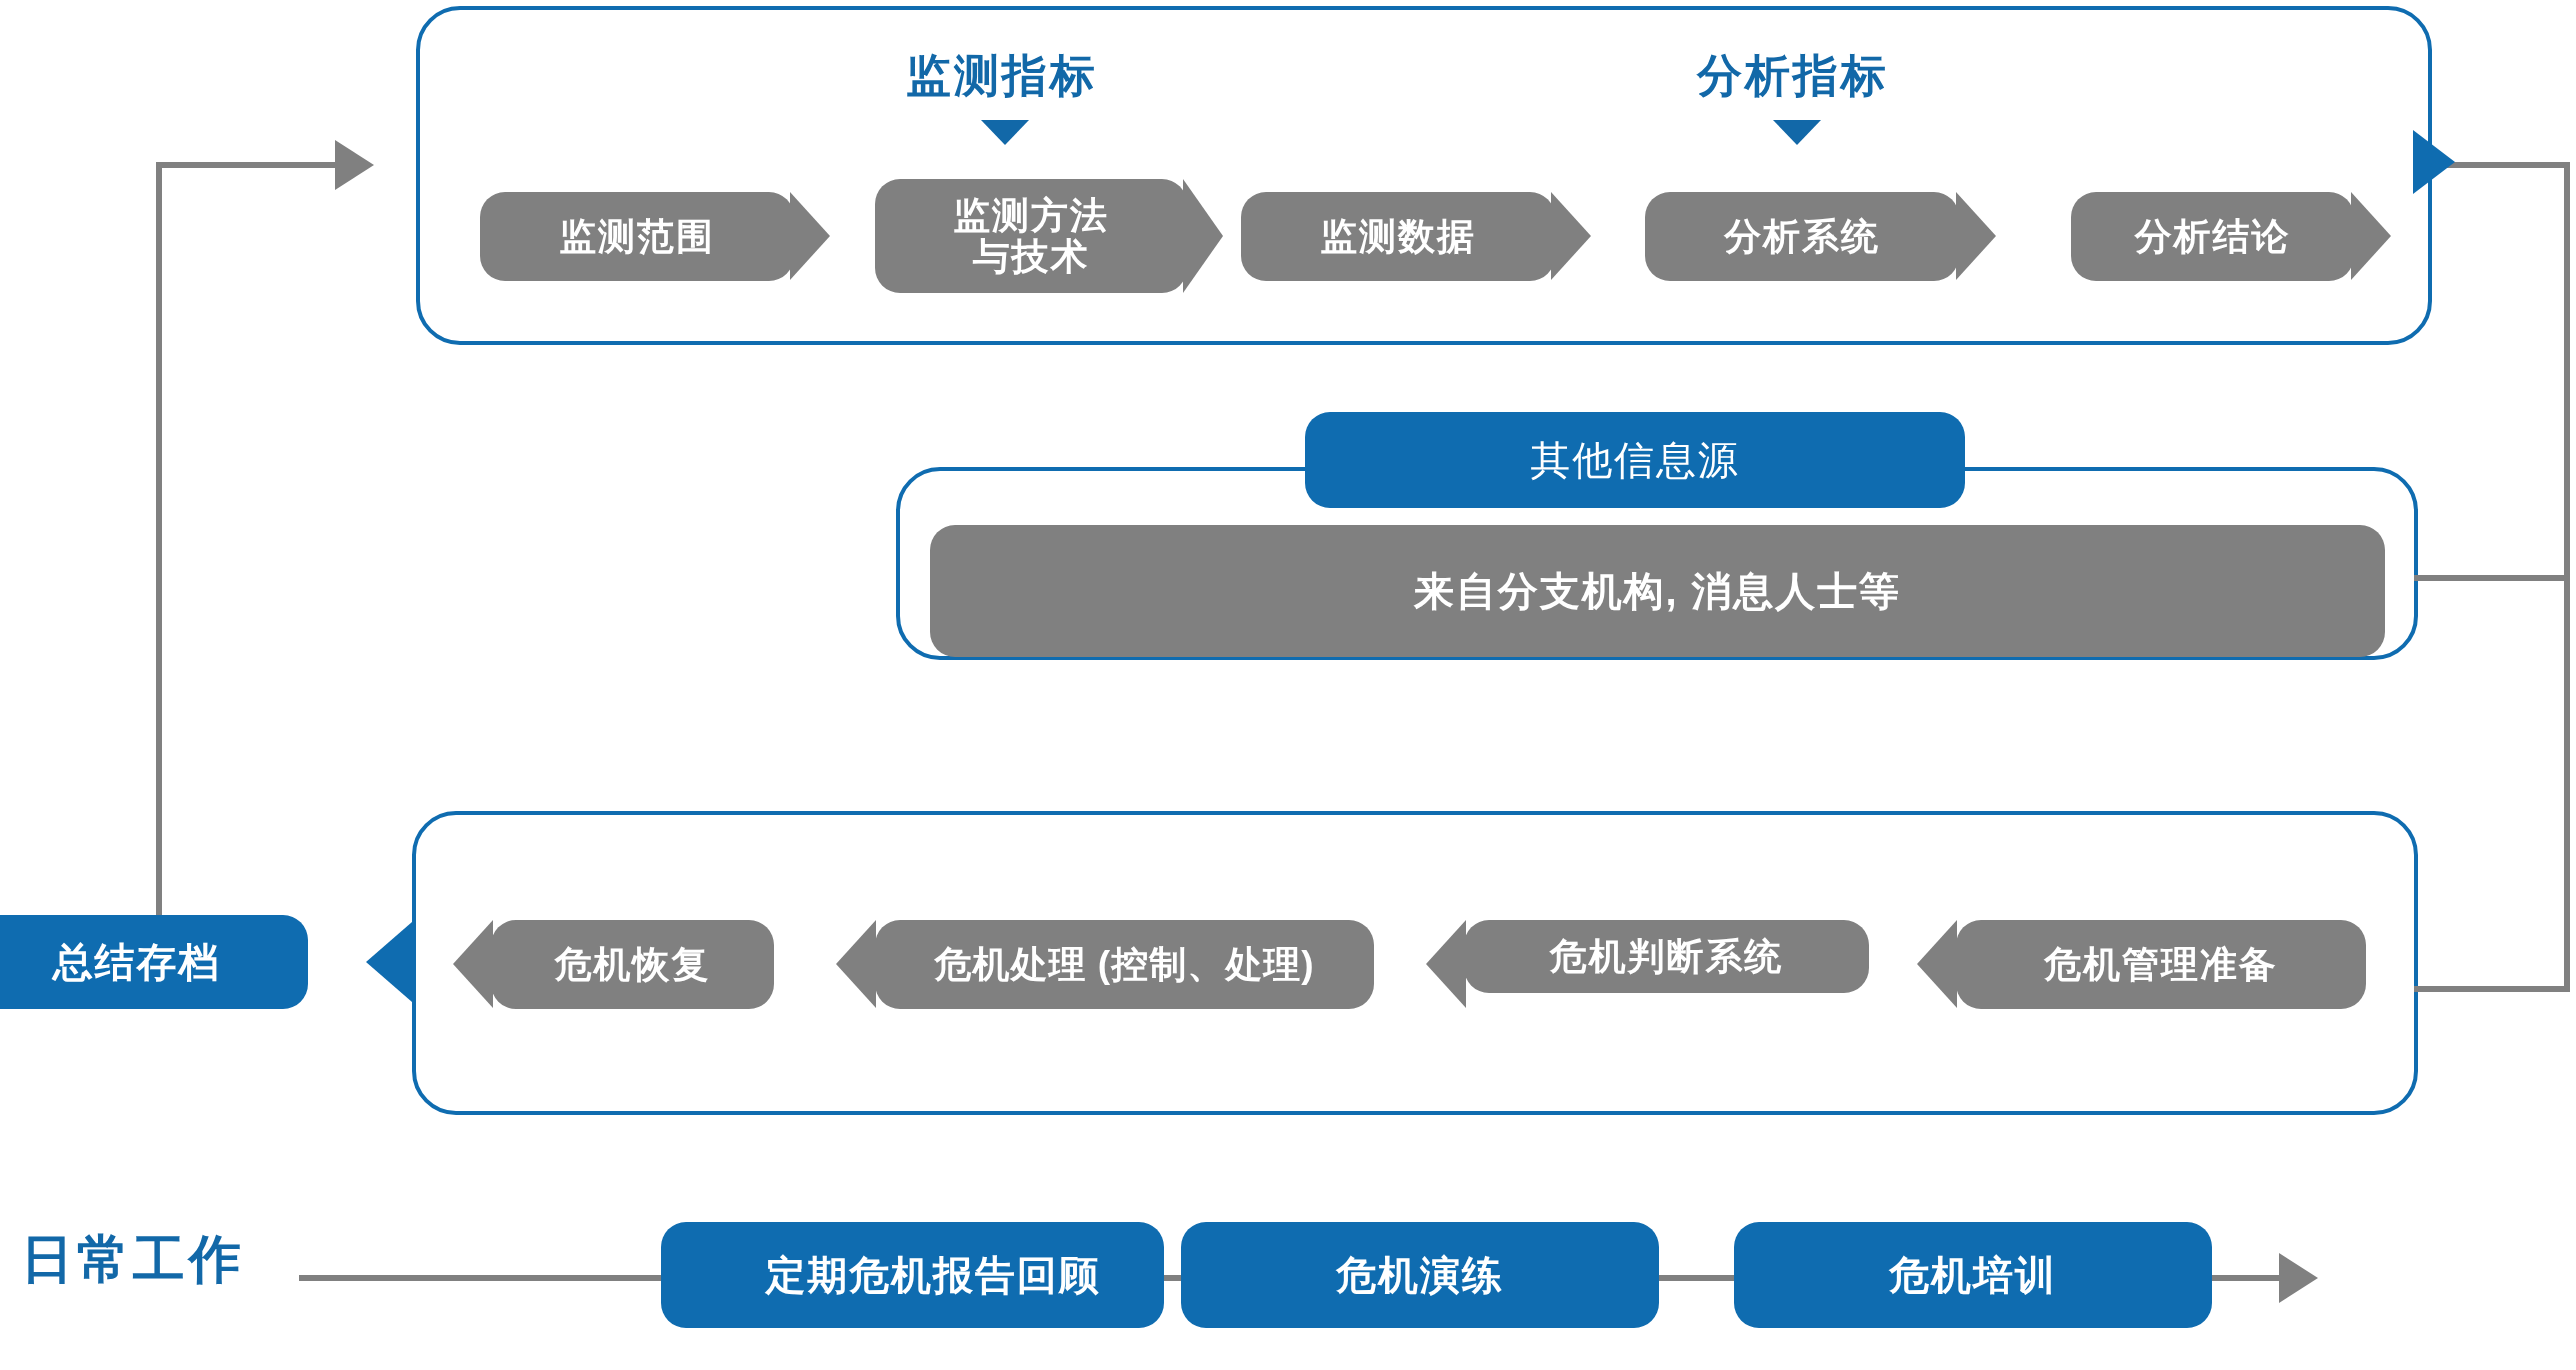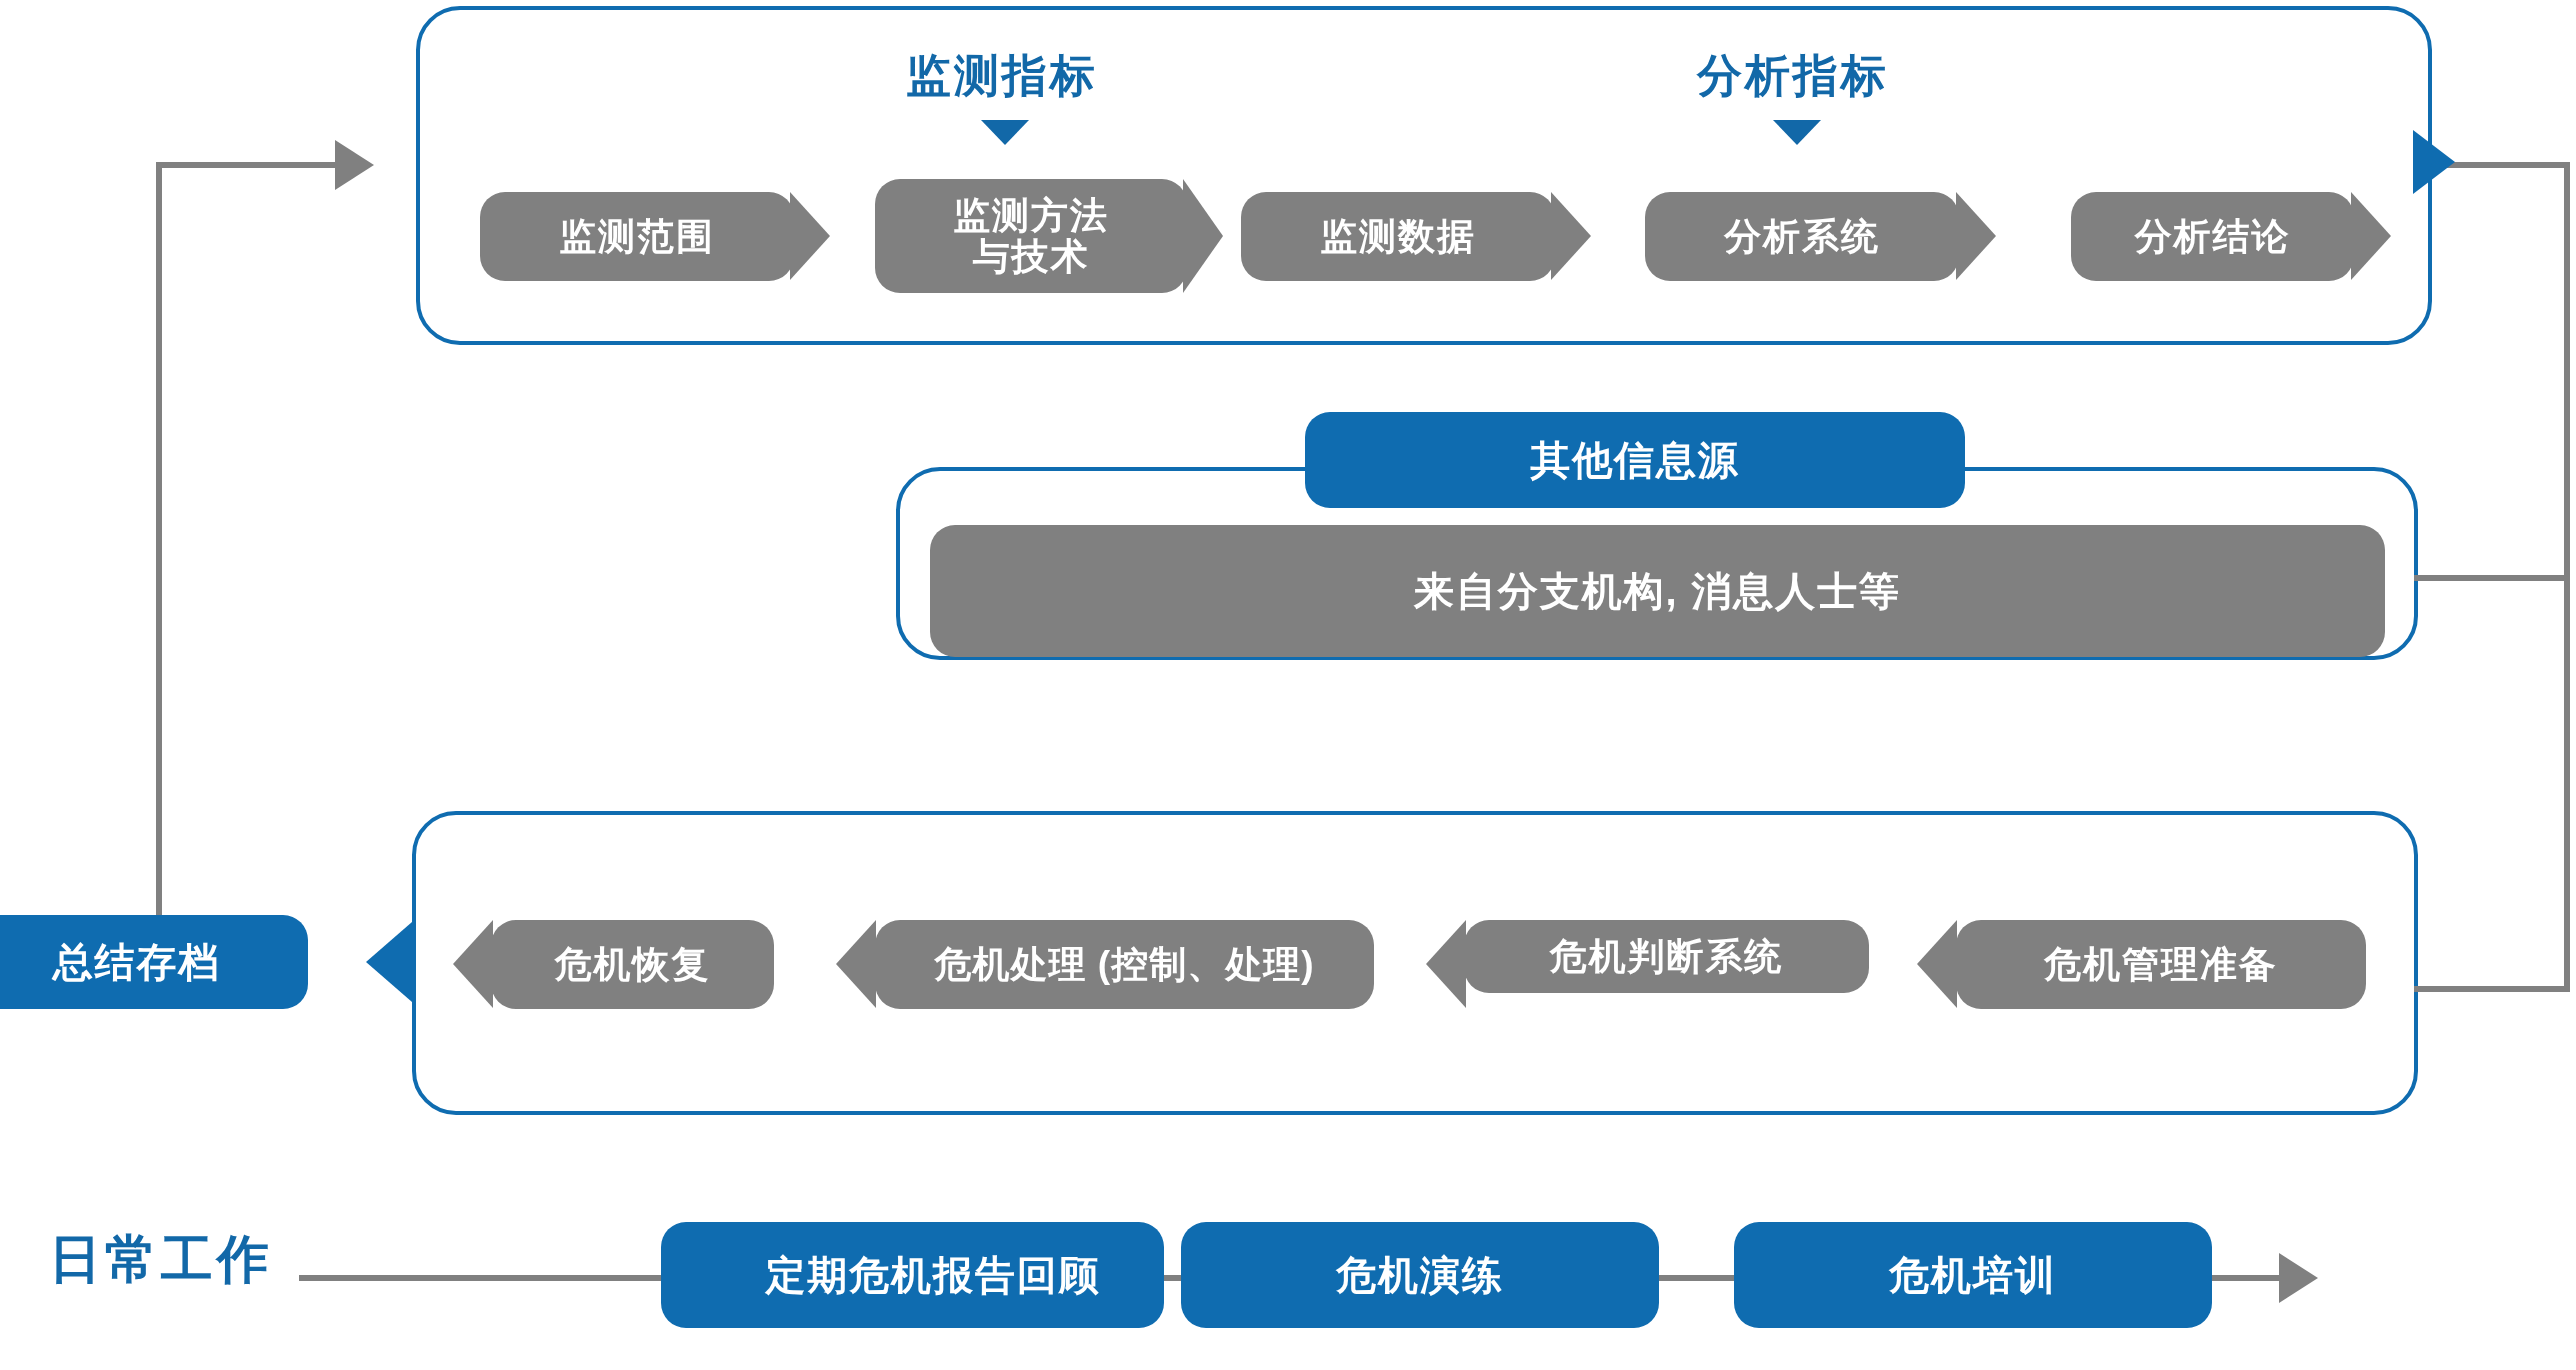--- a/index.html
+++ b/index.html
@@ -18,21 +18,21 @@
     background:transparent;
   }
 
   
   .header-pill{
     position:absolute;
     background:#0F6CB0;
     border-radius:25px;
     display:flex;align-items:center;justify-content:center;
     color:#ffffff;
-    font-weight:bold;
+    font-weight:normal;
     letter-spacing:1.9px;
     z-index:6;
   }
 
   
   .caption{
     position:absolute;
     color:#1268A8;
     font-weight:bold;
     letter-spacing:2.9px;
@@ -205,21 +205,21 @@
 
   <div class="chev-point" style="left:1917px;top:920px;border-top:44px solid transparent;border-bottom:44px solid transparent;border-right:40px solid #808080;"></div>
   <div class="chev left" style="left:1956px;top:920px;width:410px;height:89px;font-size:37px;font-weight:bold;letter-spacing:1.9px;">
     <span>危机管理准备</span>
   </div>
 
   <div class="bluebox" style="left:-35px;top:915px;width:343px;height:94px;font-size:40px;">
     <span>总结存档</span>
   </div>
 
-  <div class="daily-label" style="left:21px;top:1225px;font-size:52px;margin-left:28px;">日常工作</div>
+  <div class="daily-label" style="left:21px;top:1225px;font-size:52px;">日常工作</div>
 
   <div class="line-h" style="left:299px;top:1275px;width:366px;"></div>
   <div class="line-h" style="left:1117px;top:1275px;width:67px;"></div>
   <div class="line-h" style="left:1652px;top:1275px;width:87px;"></div>
   <div class="line-h" style="left:2206px;top:1275px;width:77px;"></div>
   <div class="arrow-right" style="left:2279px;top:1253px;"></div>
 
   <div class="bluebox" style="left:661px;top:1222px;width:462px;height:106px;font-size:40px;padding-left:41px;">
     <span>定期危机报告回顾</span>
   </div>

